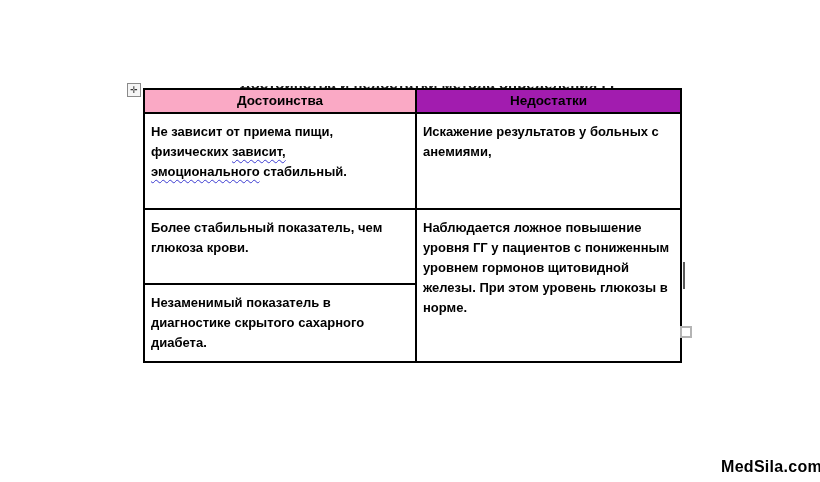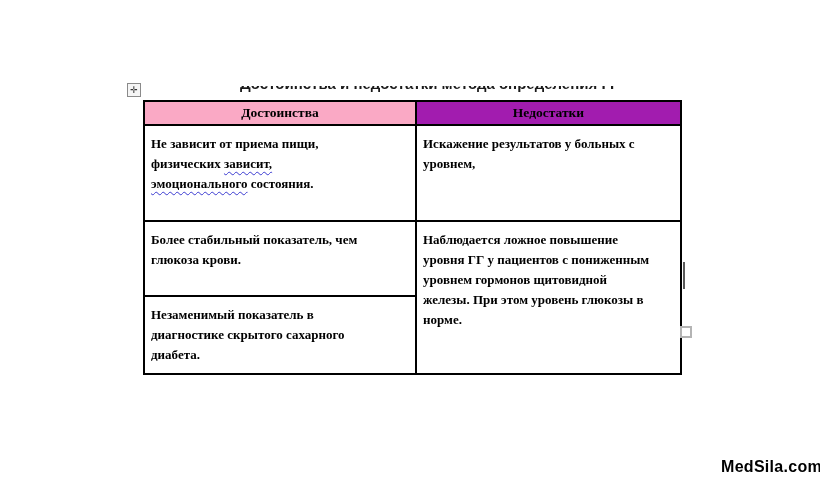--- a/index.html
+++ b/index.html
@@ -46,25 +46,24 @@
   .move-glyph {
     font-size: 9px;
     line-height: 9px;
     color: #333;
   }
 
   
   table.doc-table {
     position: absolute;
     left: 143px;
-    top: 100px;
+    top: 88px;
     width: 537px;
     border-collapse: collapse;
     table-layout: fixed;
-    font-family: Liberation Serif, serif;
   }
   table.doc-table th,
   table.doc-table td {
     border: 2px solid #000;
     font-size: 13px;
     line-height: 20px;
     font-weight: bold;
     padding: 8px 6px;
     overflow: hidden;
   }
@@ -143,23 +142,23 @@
       <col style="width:265px">
     </colgroup>
     <tbody>
       <tr>
         <th style="background-color: rgb(250, 169, 197);">Достоинства</th>
         <th style="background-color: #a21caf;">Недостатки</th>
       </tr>
       <tr>
         <td class="r1"><span>Не зависит от приема пищи,
 физических </span><span class="squiggle" style="text-decoration-color: rgb(59, 59, 209);">зависит,</span><span>
-</span><span class="squiggle" style="text-decoration-color: rgb(59, 59, 209);">эмоционального</span><span> состояния.</span></td>
+</span><span class="squiggle" style="text-decoration-color: rgb(59, 59, 209);">эмоционального</span><span> стабильный.</span></td>
         <td class="r1">Искажение результатов у больных с
-уровнем,</td>
+анемиями,</td>
       </tr>
       <tr>
         <td class="r2">Более стабильный показатель, чем
 глюкоза крови.</td>
         <td class="r23" rowspan="2">Наблюдается ложное повышение
 уровня ГГ у пациентов с пониженным
 уровнем гормонов щитовидной
 железы. При этом уровень глюкозы в
 норме.</td>
       </tr>

